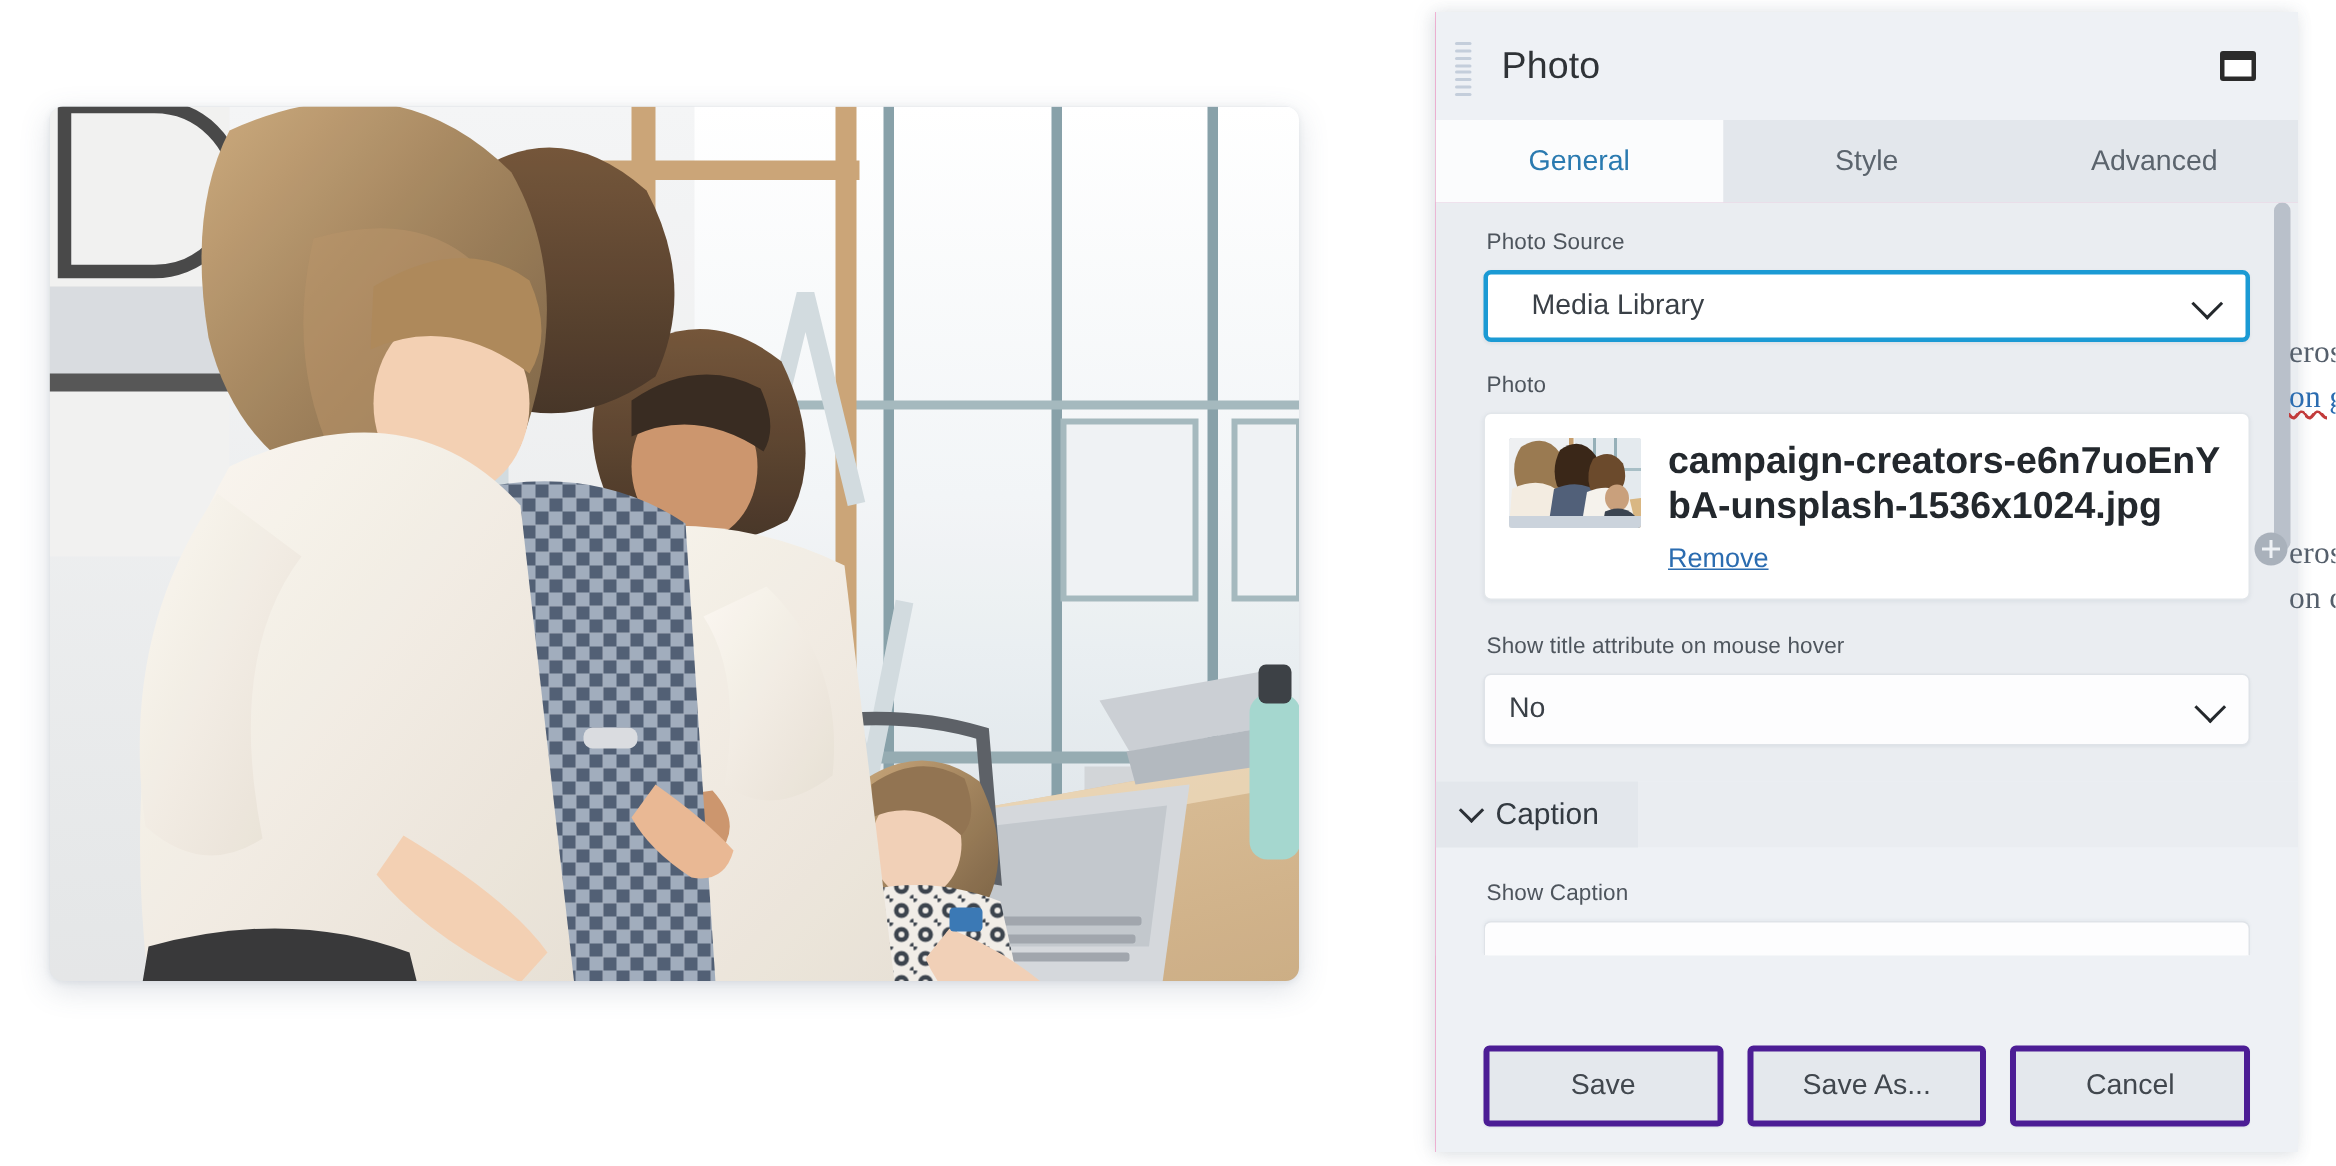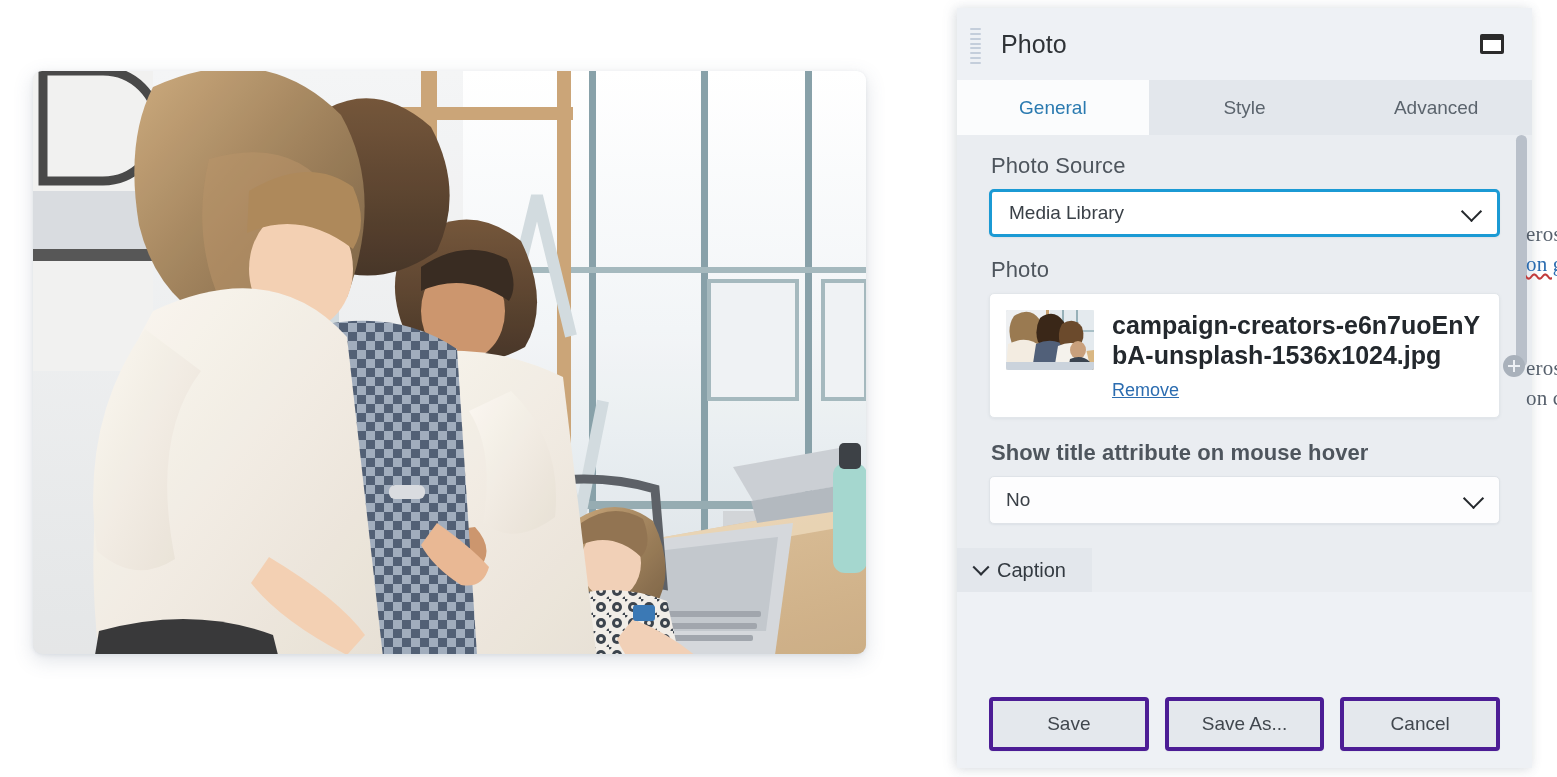--- a/index.html
+++ b/index.html
@@ -155,21 +155,21 @@
     left: 0; top: 0; right: 0; bottom: 0;
     overflow: hidden;
   }
 
   .section-card {
     background: #eaedf1;
     margin: 0;
     padding: 18px 32px 24px 32px;
   }
   .field-label {
-    font-size: 22px;
+    font-size: 15px;
     color: #4e555d;
     margin: 0 0 10px 2px;
     letter-spacing: .1px;
   }
   .select-box {
     position: relative;
     height: 48px;
     background: #fdfdfe;
     border-radius: 5px;
     border: 1px solid #dfe3e8;
@@ -178,21 +178,21 @@
     align-items: center;
     padding: 0 44px 0 16px;
     font-size: 19px;
     color: #3a4047;
     cursor: pointer;
     box-sizing: border-box;
   }
   .select-box.focused {
     border: 3px solid #1b9ad4;
     background: #ffffff;
-    padding-left: 17px;
+    padding-left: 29px;
   }
   .chev {
     position: absolute;
     right: 18px;
     top: 50%;
     width: 13px; height: 13px;
     margin-top: -9px;
     border-right: 2.6px solid #24282c;
     border-bottom: 2.6px solid #24282c;
     transform: rotate(45deg);
@@ -548,32 +548,36 @@
               <path d="M64 49 q12 -5 20 3 l3 8 H62 z" fill="#3b4450"></path>
               <rect y="52" width="88" height="8" fill="#cbd3dc"></rect>
             </svg>
           </div>
           <div class="photo-meta">
             <div class="photo-filename">campaign-creators-e6n7uoEnYbA-unsplash-1536x1024.jpg</div>
             <span class="photo-remove">Remove</span>
           </div>
         </div>
 
-        <div class="field-label" style="margin-top:22px;font-weight:bold;">Show title attribute on mouse hover</div>
+        <div class="field-label" style="margin-top:22px;">Show title attribute on mouse hover</div>
         <div class="select-box">
           <span>No</span>
           <span class="chev"></span>
         </div>
       </div>
 
       <div id="caption-header-row">
         <div id="caption-section-header">
           <span class="chev-sm"></span>
           <span>Caption</span>
         </div>
+      </div>
+      <div class="caption-body">
+        <div class="field-label">Show Caption</div>
+        <div class="input-stub"></div>
       </div>
 
     </div>
 
     <div id="panel-scrollbar-track">
       <div id="panel-scrollbar-thumb"></div>
     </div>
   </div>
 
   <div id="panel-footer">

